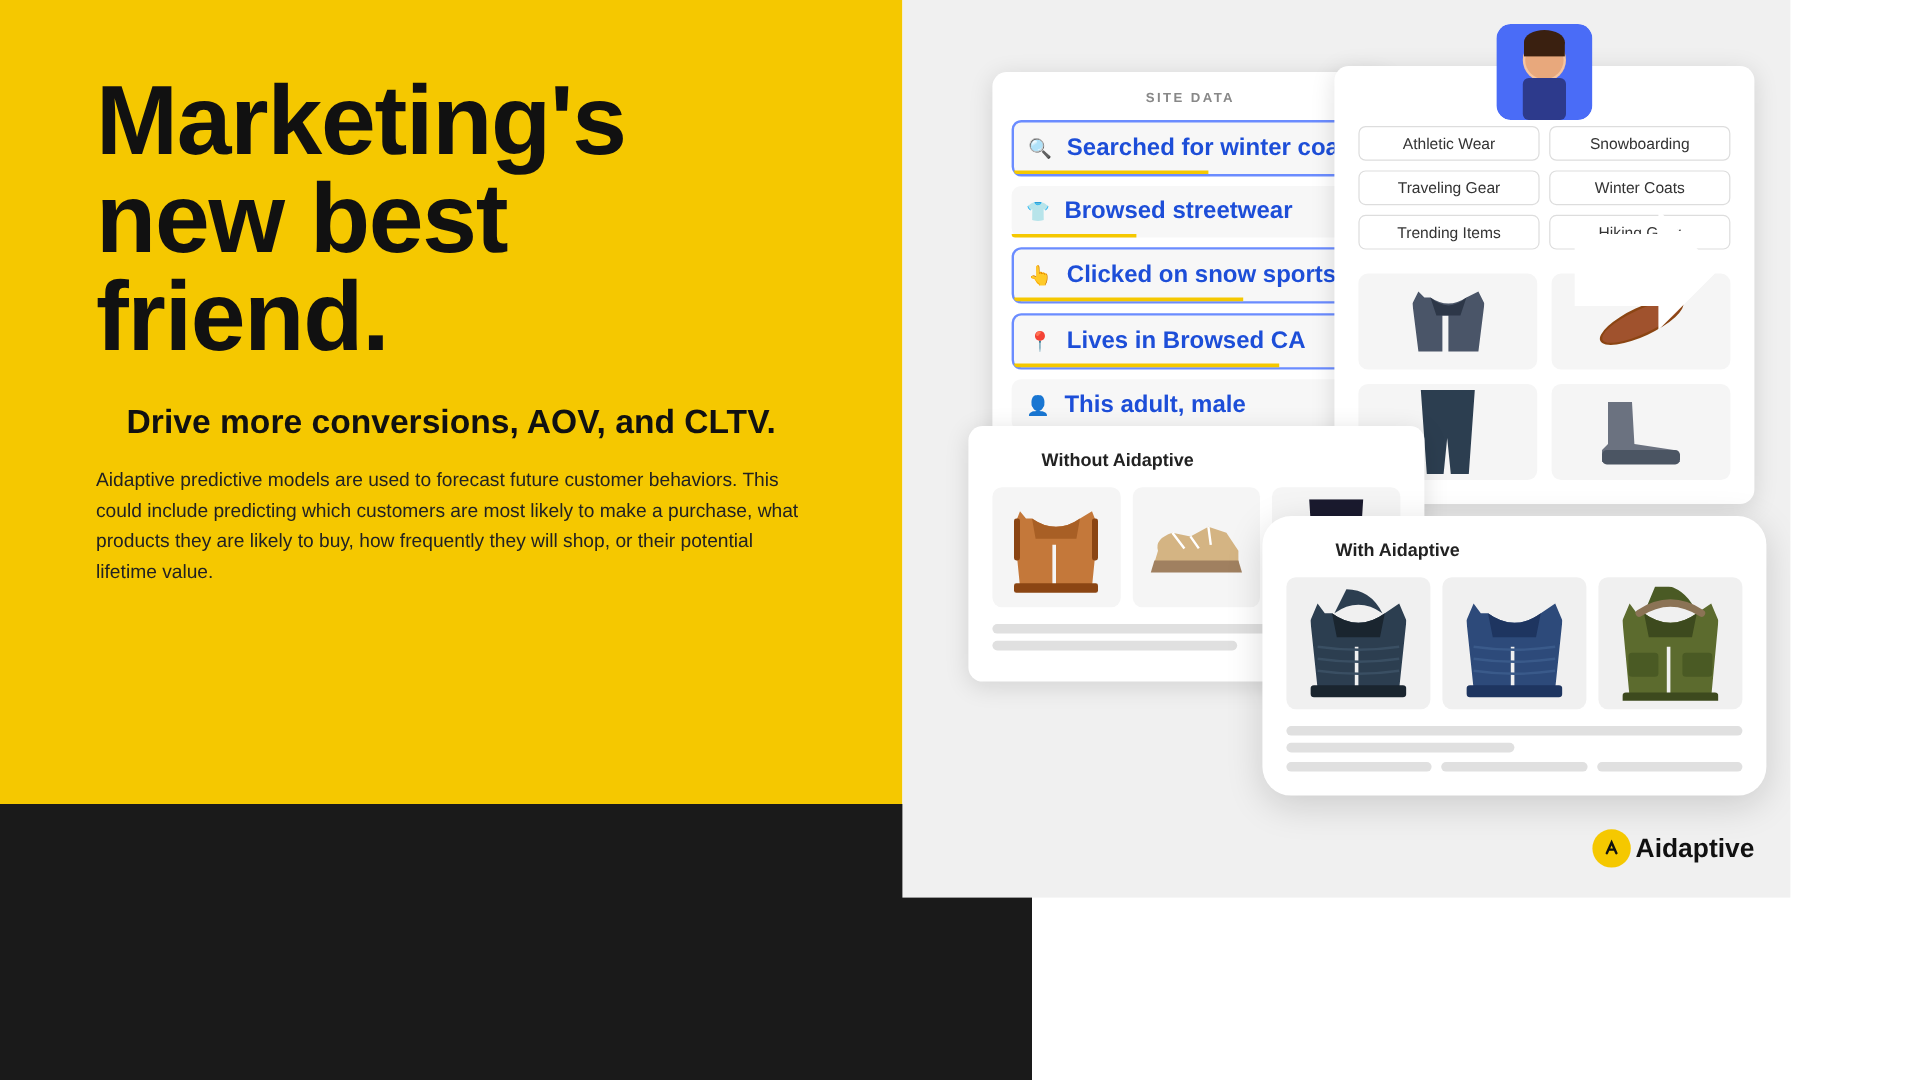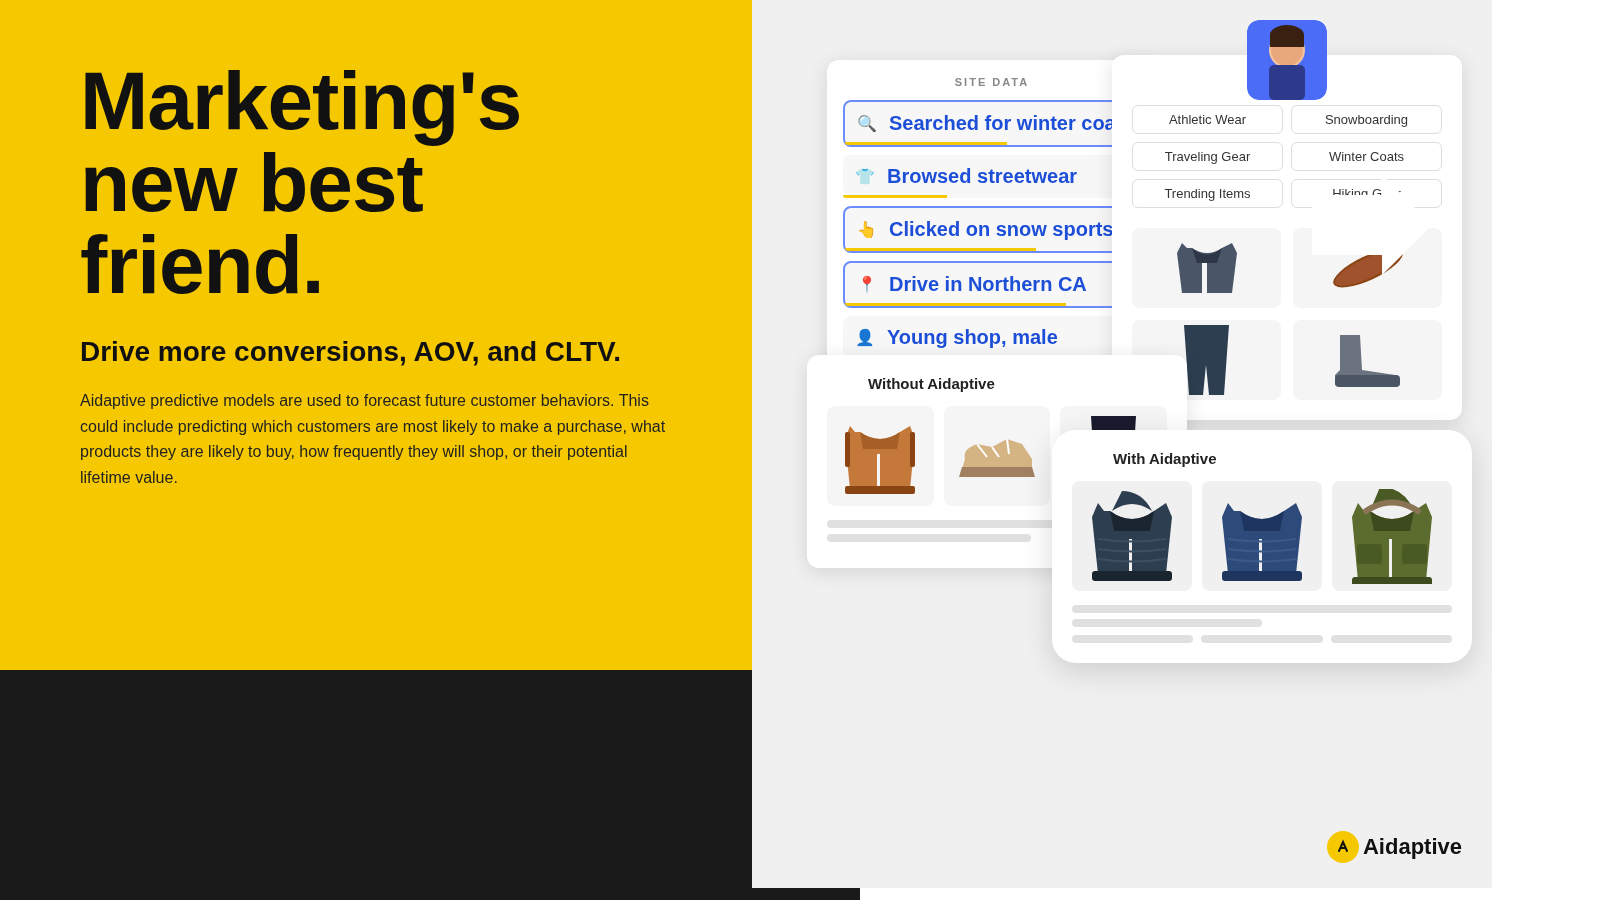--- a/index.html
+++ b/index.html
@@ -39,34 +39,35 @@
       color: #111;
       margin-bottom: 30px;
       letter-spacing: -1px;
     }
 
     .subheadline {
       font-size: 28px;
       font-weight: 900;
       color: #111;
       margin-bottom: 20px;
+      text-align: center;
     }
 
     .body-text {
       font-size: 16px;
       line-height: 1.6;
       color: #222;
       margin-bottom: 20px;
       max-width: 640px;
     }
 
     
     .right-panel {
       width: 740px;
-      height: 888px;
+      height: 748px;
       background: #f0f0f0;
       position: relative;
       overflow: hidden;
     }
 
     
     .arrow-container {
       position: absolute;
       left: 560px;
       top: 175px;
@@ -330,27 +331,27 @@
     </div>
 
     <div class="site-data-item active">
       <span class="site-data-icon">👆</span>
       <span class="site-data-text">Clicked on snow sports</span>
       <div style="position:absolute;bottom:0;left:0;width:65%;height:3px;background:#F5C800;border-radius:0 0 0 8px;"></div>
     </div>
 
     <div class="site-data-item active">
       <span class="site-data-icon">📍</span>
-      <span class="site-data-text">Drive in Northern CA</span>
+      <span class="site-data-text">Lives in Browsed CA</span>
       <div style="position:absolute;bottom:0;left:0;width:75%;height:3px;background:#F5C800;border-radius:0 0 0 8px;"></div>
     </div>
 
     <div class="site-data-item">
       <span class="site-data-icon">👤</span>
-      <span class="site-data-text">Young shop, male</span>
+      <span class="site-data-text">This adult, male</span>
       <div style="position:absolute;bottom:0;left:0;width:40%;height:3px;background:#F5C800;border-radius:0 0 0 8px;"></div>
     </div>
 
     <div class="connector-box"></div>
   </div>
 
   <div class="user-profile-panel" style="position:absolute;right:30px;top:55px;width:350px;background:white;border-radius:12px;box-shadow:0 4px 20px rgba(0,0,0,0.12);padding:20px;padding-top:30px;">
 
     <div style="position:absolute;top:-35px;left:50%;transform:translateX(-50%);width:80px;height:80px;border-radius:12px;overflow:hidden;">
       <svg width="80" height="80" viewBox="0 0 80 80">

